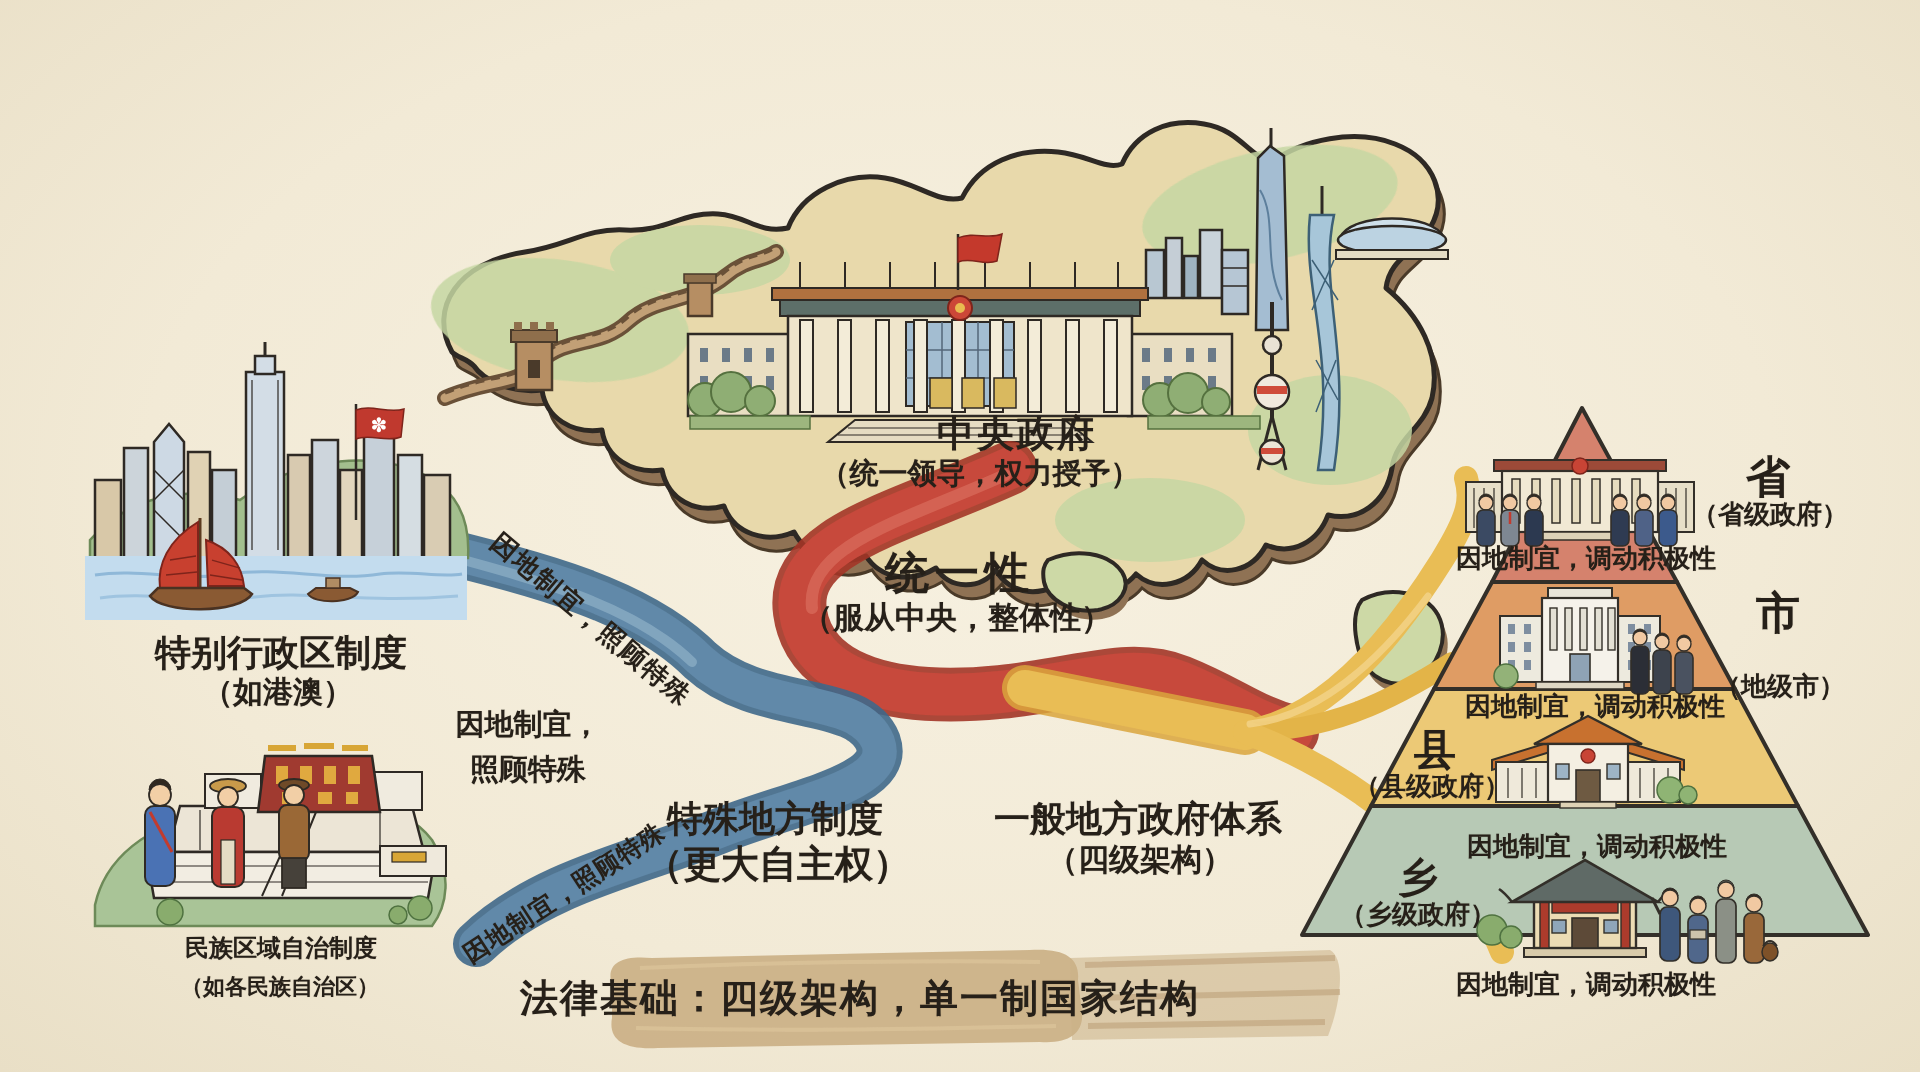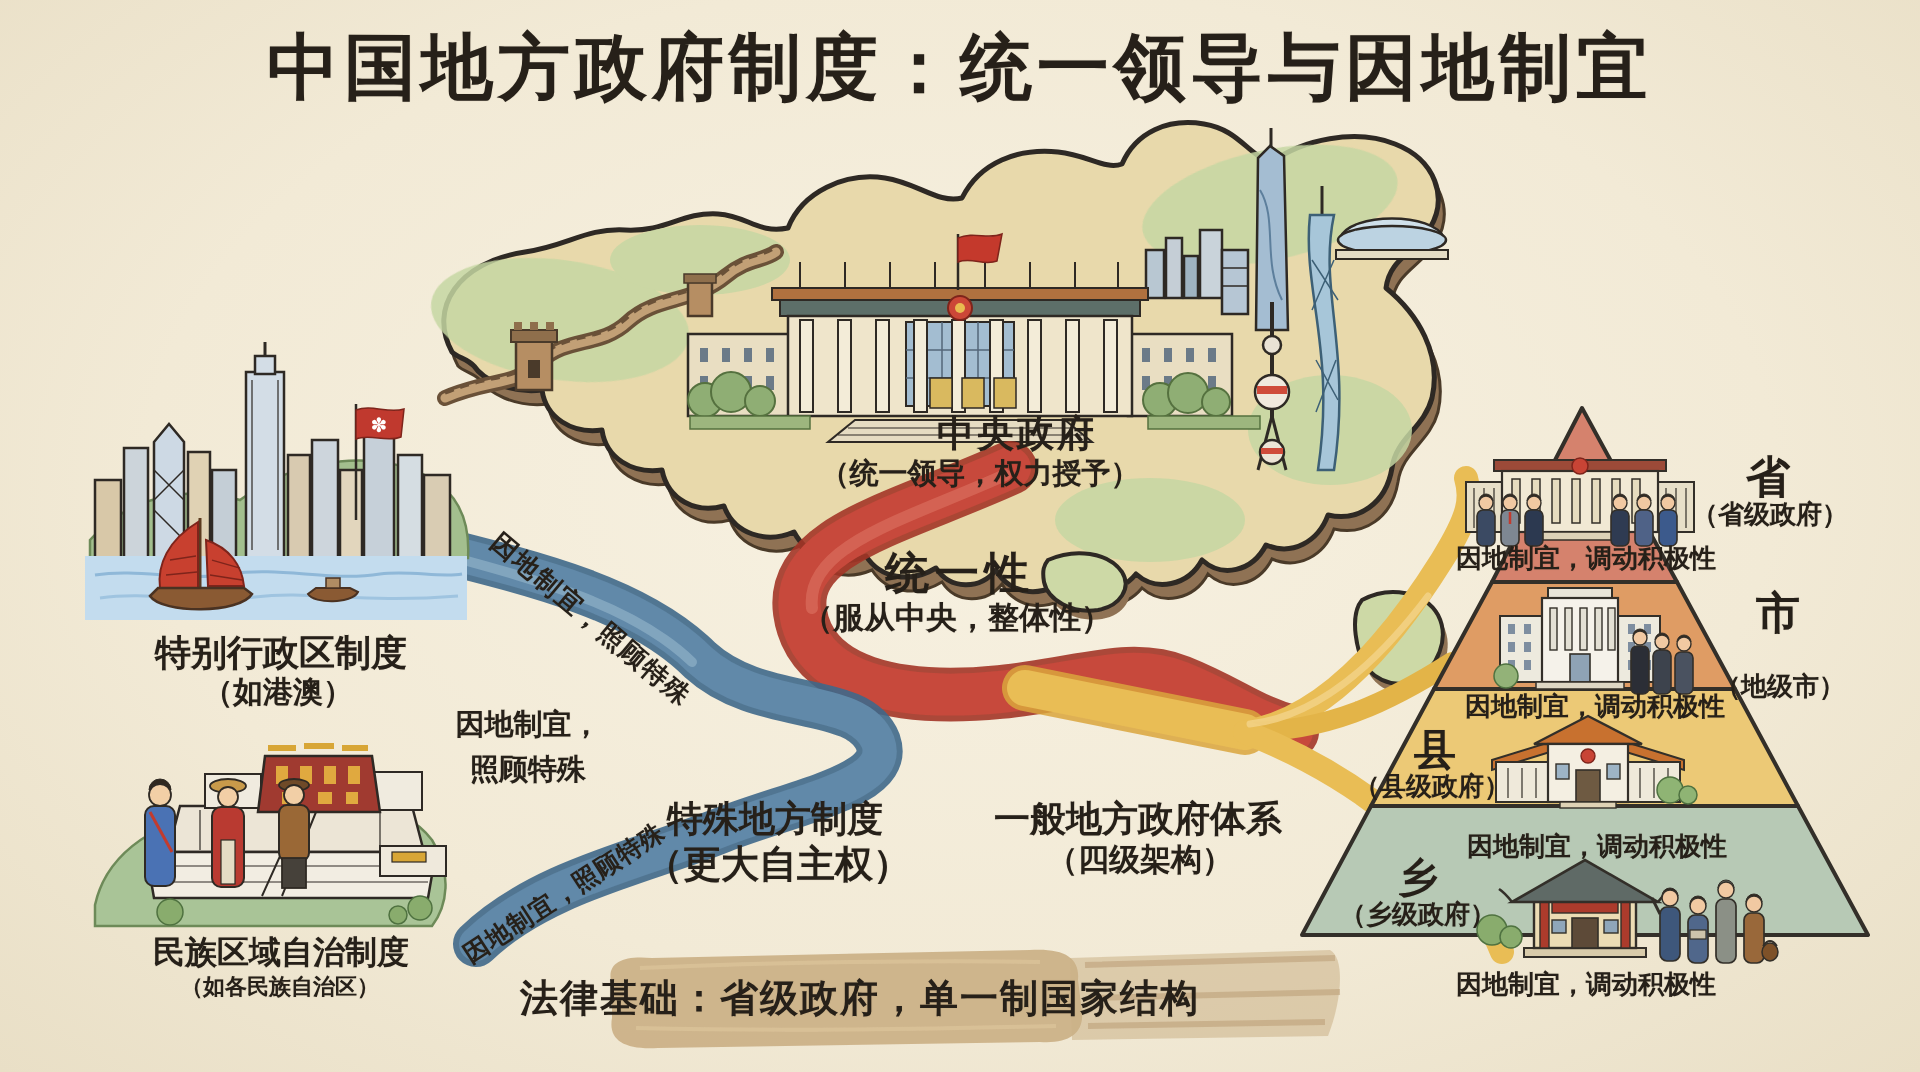--- a/index.html
+++ b/index.html
@@ -453,32 +453,31 @@
   </g>
 
   <g>
     <path d="M 612,985 C 605,963 622,955 652,958 L 1030,950 C 1065,948 1080,958 1078,980 L 1082,1012 C 1084,1034 1068,1044 1040,1042 L 658,1048 C 624,1050 608,1040 612,1018 Z" fill="#cbb086" opacity="0.92"></path>
     <path d="M 1070,958 L 1330,950 C 1345,958 1342,1000 1328,1036 L 1072,1040 Z" fill="#cbb086" opacity="0.55"></path>
     <path d="M 1085,965 L 1335,958 M 1090,998 L 1340,992 M 1088,1026 L 1325,1022" stroke="#b99d74" stroke-width="6" opacity="0.55" fill="none"></path>
     <path d="M 640,968 C 780,962 940,960 1040,962 M 636,1028 C 800,1032 960,1028 1056,1026" stroke="#dcc49b" stroke-width="4" opacity="0.7" fill="none"></path>
   </g>
 </svg>
 
-  <div class="t ctr" style="left:960px;top:26px;font-size:72px;letter-spacing:5px;">中国地方政府制度：统一领导与因地制宜</div>
 
   <div class="t ctr" style="left:980px;top:412px;font-size:37px;letter-spacing:3px;margin-left:37px;">中央政府</div>
   <div class="t ctr" style="left:980px;top:456px;font-size:29px;text-align:right;">（统一领导，权力授予）</div>
 
   <div class="t ctr" style="left:960px;top:548px;font-size:44px;letter-spacing:6px;">统一性</div>
   <div class="t ctr" style="left:957px;top:600px;font-size:31px;">（服从中央，整体性）</div>
 
   <div class="t ctr" style="left:281px;top:632px;font-size:36px;">特别行政区制度</div>
   <div class="t ctr" style="left:278px;top:674px;font-size:30px;">（如港澳）</div>
 
-  <div class="t ctr" style="left:281px;top:934px;font-size:32px;text-align:right;">民族区域自治制度</div>
+  <div class="t ctr" style="left:281px;top:934px;font-size:24px;text-align:right;">民族区域自治制度</div>
   <div class="t ctr" style="left:280px;top:974px;font-size:22px;">（如各民族自治区）</div>
 
   <div class="t rot" style="left:494px;top:524px;font-size:26px;letter-spacing:2px;transform:rotate(40deg);">因地制宜，照顾特殊</div>
 
   <div class="t ctr" style="left:528px;top:702px;font-size:29px;line-height:1.55;">
     <div>因地制宜，</div>
     <div>照顾特殊</div>
   </div>
 
   <div class="t rot" style="left:466px;top:942px;font-size:25px;letter-spacing:1px;transform:rotate(-33deg);">因地制宜，照顾特殊</div>
@@ -498,14 +497,14 @@
   <div class="t ctr" style="left:1595px;top:692px;font-size:26px;">因地制宜，调动积极性</div>
 
   <div class="t ctr" style="left:1435px;top:726px;font-size:42px;">县</div>
   <div class="t ctr" style="left:1432px;top:772px;font-size:26px;">（县级政府）</div>
   <div class="t ctr" style="left:1597px;top:832px;font-size:26px;">因地制宜，调动积极性</div>
 
   <div class="t ctr" style="left:1418px;top:854px;font-size:40px;">乡</div>
   <div class="t ctr" style="left:1418px;top:900px;font-size:26px;">（乡级政府）</div>
   <div class="t ctr" style="left:1586px;top:970px;font-size:26px;">因地制宜，调动积极性</div>
 
-  <div class="t ctr" style="left:860px;top:976px;font-size:38px;letter-spacing:2px;">法律基础：省级政府，单一制国家结构</div>
+  <div class="t ctr" style="left:860px;top:976px;font-size:38px;letter-spacing:2px;">法律基础：四级架构，单一制国家结构</div>
 </div>
 
 </body></html>

